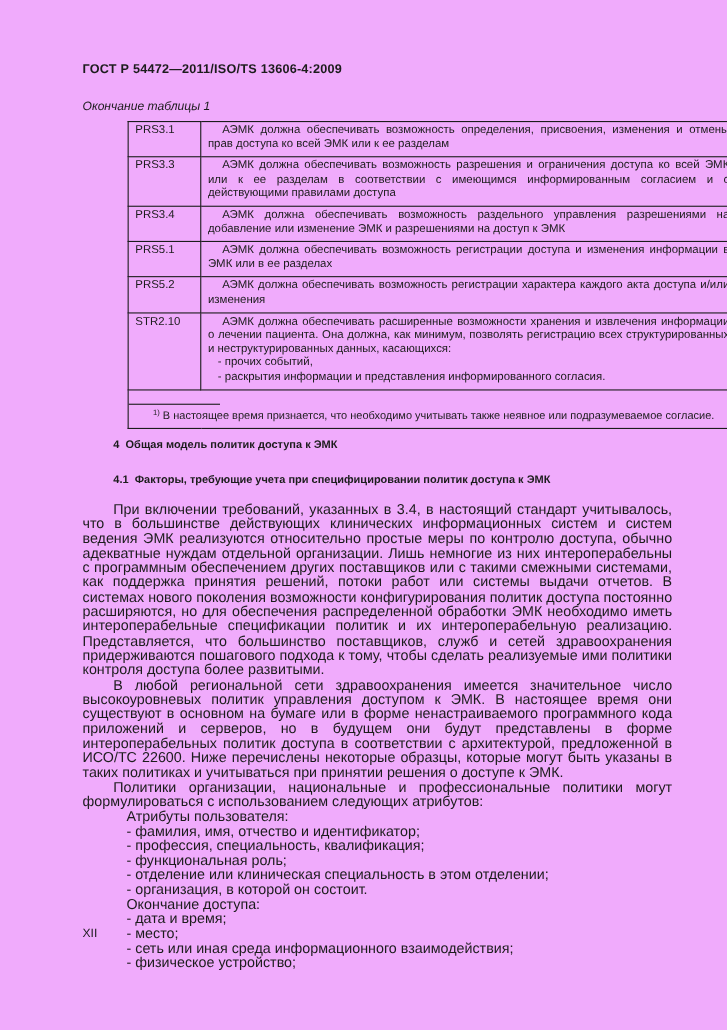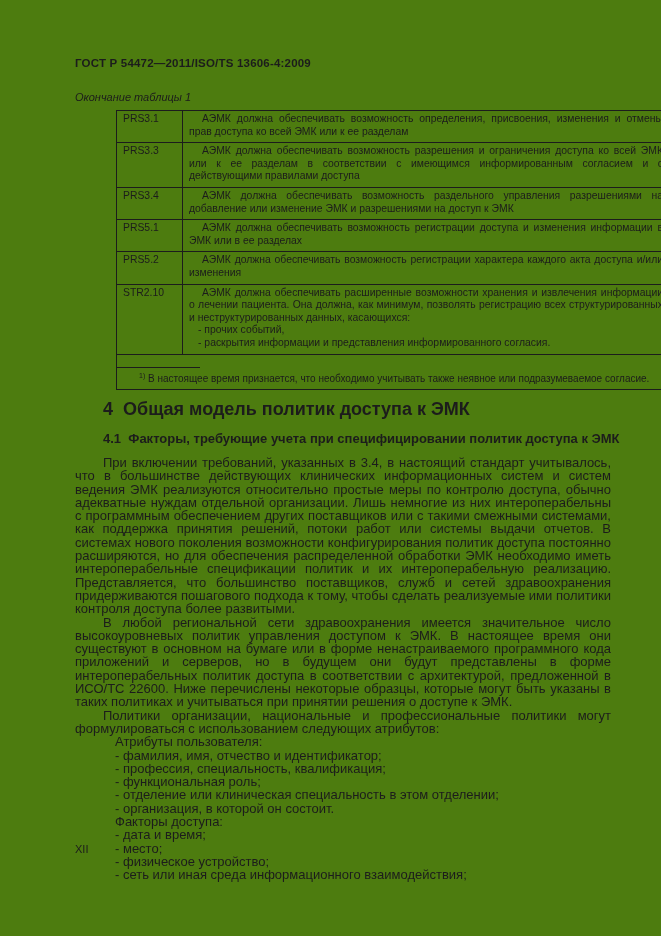--- a/index.html
+++ b/index.html
@@ -1,20 +1,20 @@
 <!DOCTYPE html>
 <html lang="ru"><head>
 <meta charset="utf-8">
 <style>
   html, body { margin: 0; padding: 0; }
   .page {
     position: relative;
     width: 661px;
     height: 936px;
-    background: #4d7c0f;
+    background: #f0abfc;
     font-family: "Liberation Sans", sans-serif;
     color: #1c1c1c;
     overflow: hidden;
   }
   .doc-header {
     position: absolute;
     left: 75px; top: 57px;
     font-size: 11.5px;
     font-weight: bold;
     letter-spacing: 0.2px;
@@ -56,28 +56,28 @@
   .fn-text {
     font-size: 10px;
     line-height: 12px;
     padding-left: 22px;
   }
   .fn-text sup { font-size: 7px; }
   .section-heading {
     position: absolute;
     left: 103px; top: 399px;
     margin: 0;
-    font-size: 18px;
+    font-size: 10px;
     font-weight: bold;
   }
   .subsection-heading {
     position: absolute;
     left: 103px; top: 431px;
     margin: 0;
-    font-size: 13px;
+    font-size: 10px;
     font-weight: bold;
   }
   .body-block {
     position: absolute;
     left: 75px; top: 456px;
     width: 536px;
     font-size: 13px;
     line-height: 13.3px;
   }
   .body-p {
@@ -162,22 +162,22 @@
     <p class="body-p">В любой региональной сети здравоохранения имеется значительное число высокоуровневых политик управления доступом к ЭМК. В настоящее время они существуют в основном на бумаге или в форме ненастраиваемого программного кода приложений и серверов, но в будущем они будут представлены в форме интероперабельных политик доступа в соответствии с архитектурой, предложенной в ИСО/ТС 22600. Ниже перечислены некоторые образцы, которые могут быть указаны в таких политиках и учитываться при принятии решения о доступе к ЭМК.</p>
     <p class="body-p">Политики организации, национальные и профессиональные политики могут формулироваться с использованием следующих атрибутов:</p>
 
     <div class="attr-label">Атрибуты пользователя:</div>
     <div class="attr-item">- фамилия, имя, отчество и идентификатор;</div>
     <div class="attr-item">- профессия, специальность, квалификация;</div>
     <div class="attr-item">- функциональная роль;</div>
     <div class="attr-item">- отделение или клиническая специальность в этом отделении;</div>
     <div class="attr-item">- организация, в которой он состоит.</div>
 
-    <div class="attr-label">Факторы доступа:</div>
+    <div class="attr-label">Окончание доступа:</div>
     <div class="attr-item">- дата и время;</div>
     <div class="attr-item">- место;</div>
+    <div class="attr-item">- сеть или иная среда информационного взаимодействия;</div>
     <div class="attr-item">- физическое устройство;</div>
-    <div class="attr-item">- сеть или иная среда информационного взаимодействия;</div>
   </div>
 
   <div class="page-number">XII</div>
 
 </div>
 
 </body></html>

